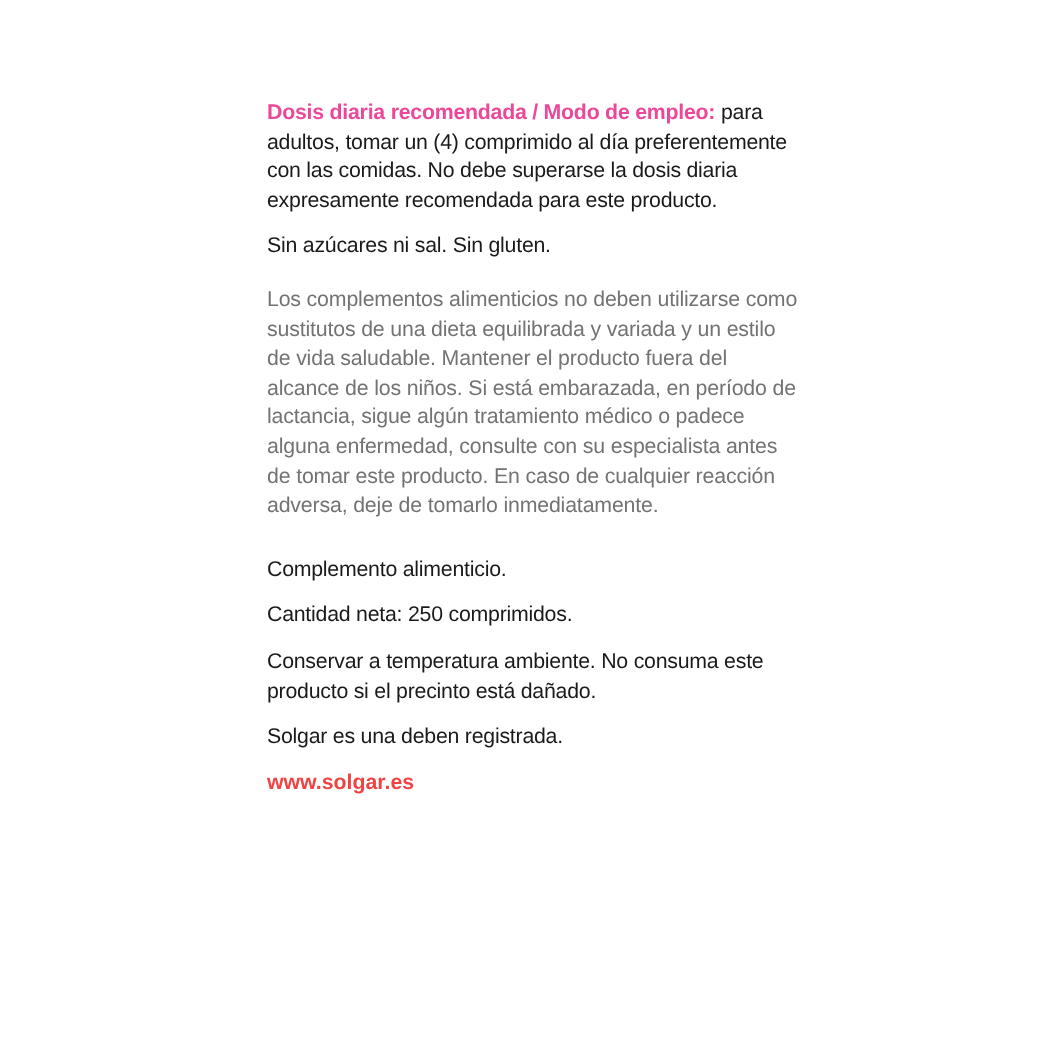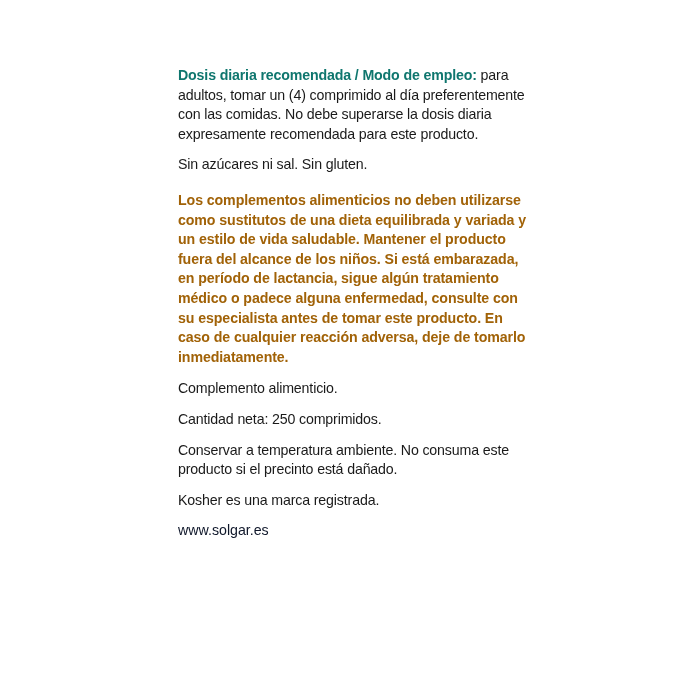--- a/index.html
+++ b/index.html
@@ -26,31 +26,31 @@
     letter-spacing: -0.15px;
     margin: 0 0 11px 0;
     font-weight: normal;
     color: #1a1a1a;
   }
   .para.tight {
     margin-bottom: 16px;
   }
   .lead-bold {
     font-weight: bold;
-    color: #0f766e;
+    color: #ec4899;
   }
   .para.block-bold {
-    font-weight: bold;
-    color: #a16207;
+    font-weight: normal;
+    color: #737373;
     letter-spacing: -0.1px;
-    margin-bottom: 12px;
+    margin-bottom: 23px;
   }
   .para.site {
-    font-weight: normal;
-    color: #0f172a;
+    font-weight: bold;
+    color: #ef4444;
     letter-spacing: 0px;
     margin-bottom: 0;
   }
 </style>
 </head>
 <body>
 
 <div id="label-panel">
 
   <p class="para"><span class="lead-bold">Dosis diaria recomendada / Modo de empleo:</span><span> para adultos, tomar un (4) comprimido al día preferentemente con las comidas. No debe superarse la dosis diaria expresamente recomendada para este producto.</span></p>
@@ -60,17 +60,17 @@
 
   <p class="para block-bold">Los complementos alimenticios no deben utilizarse como sustitutos de una dieta equilibrada y variada y un estilo de vida saludable. Mantener el producto fuera del alcance de los niños. Si está embarazada, en período de lactancia, sigue algún tratamiento médico o padece alguna enfermedad, consulte con su especialista antes de tomar este producto. En caso de cualquier reacción adversa, deje de tomarlo inmediatamente.</p>
 
 
   <p class="para">Complemento alimenticio.</p>
 
   <p class="para">Cantidad neta: 250 comprimidos.</p>
 
   <p class="para">Conservar a temperatura ambiente. No consuma este producto si el precinto está dañado.</p>
 
-  <p class="para">Kosher es una marca registrada.</p>
+  <p class="para">Solgar es una deben registrada.</p>
 
   <p class="para site">www.solgar.es</p>
 
 </div>
 
 </body></html>

